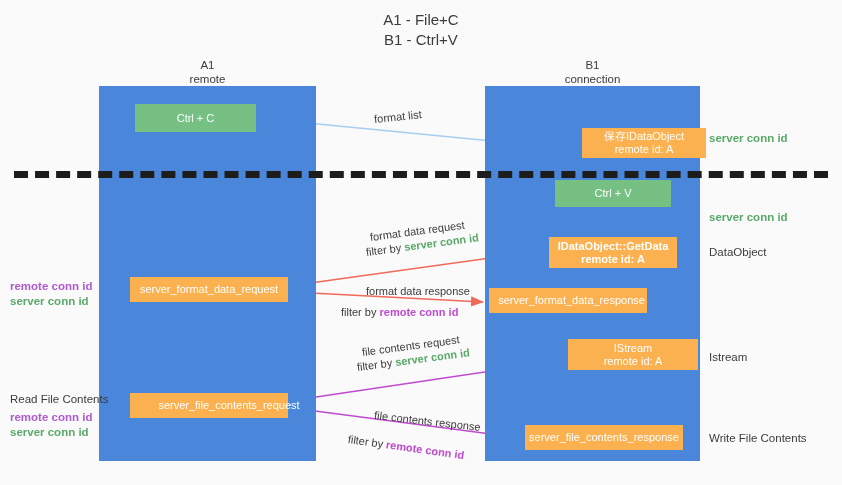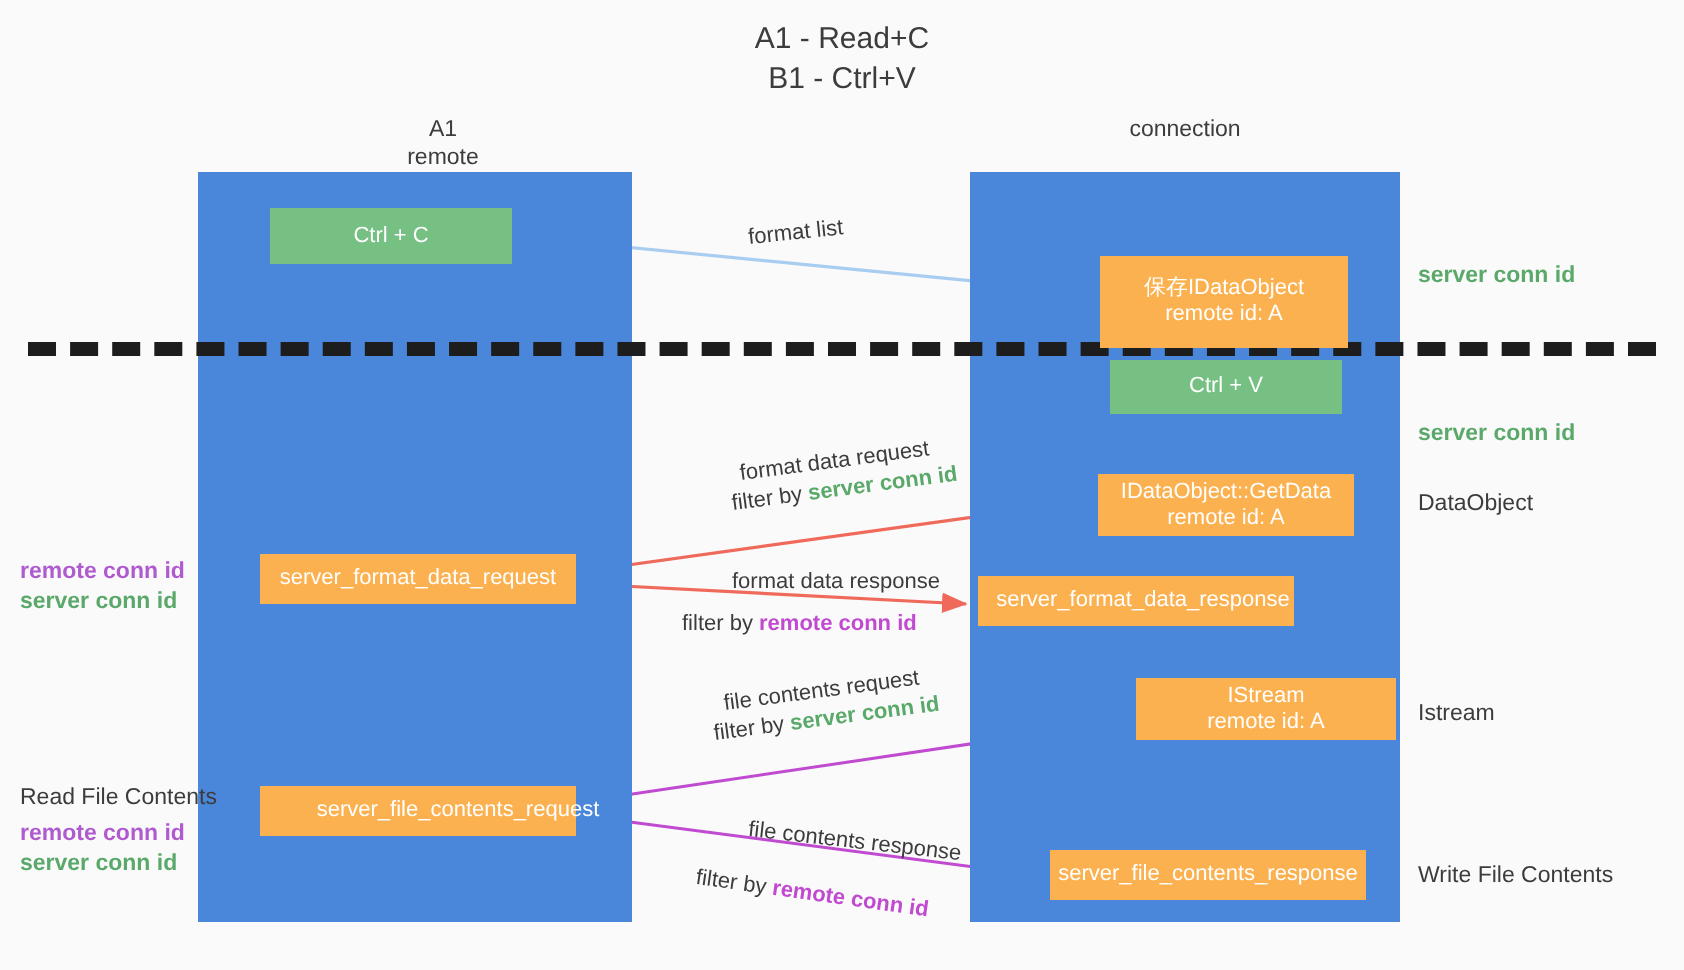--- a/index.html
+++ b/index.html
@@ -124,51 +124,52 @@
   <line x1="292" y1="292" x2="483" y2="302" stroke="#ef6a5a" stroke-width="1.6" marker-end="url(#ah-red)"></line>
 
   <line x1="659" y1="268" x2="690" y2="332" stroke="#1d1d1d" stroke-width="3.4" marker-end="url(#ah-black)"></line>
 
   <line x1="566" y1="360" x2="296" y2="400" stroke="#c04ad0" stroke-width="1.5" marker-end="url(#ah-magenta)"></line>
 
   <line x1="292" y1="408" x2="521" y2="438" stroke="#c04ad0" stroke-width="1.5" marker-end="url(#ah-magenta)"></line>
 </svg>
 
 <div class="abs title">
-  <div>A1 - Read+C</div>
+  <div>A1 - File+C</div>
   <div>B1 - Ctrl+V</div>
 </div>
 
 <div class="abs lane" id="lane-a"></div>
 <div class="abs lane" id="lane-b"></div>
 
-<div class="abs col-head" style="left:113px; top:58px; width:217px;">
+<div class="abs col-head" style="left:99px; top:58px; width:217px;">
   <div>A1</div>
   <div>remote</div>
 </div>
 <div class="abs col-head" style="left:485px; top:58px; width:215px;">
+  <div>B1</div>
   <div>connection</div>
 </div>
 
 <div class="abs" id="divider"></div>
 
 <div class="abs box green" style="left:135px; top:104px; width:121px; height:28px;">
   <span>Ctrl + C</span>
 </div>
 
-<div class="abs box orange" style="left:550px; top:128px; width:124px; height:46px;">
+<div class="abs box orange" style="left:582px; top:128px; width:124px; height:30px;">
   <span>保存IDataObject</span>
   <span class="l2">remote id: A</span>
 </div>
 
 <div class="abs box green" style="left:555px; top:180px; width:116px; height:27px;">
   <span>Ctrl + V</span>
 </div>
 
-<div class="abs box orange" style="left:549px; top:237px; width:128px; height:31px;">
+<div class="abs box orange" style="left:549px; top:237px; width:128px; height:31px;font-weight:bold;">
   <span>IDataObject::GetData</span>
   <span class="l2">remote id: A</span>
 </div>
 
 <div class="abs box orange" style="left:130px; top:277px; width:158px; height:25px;">
   <span>server_format_data_request</span>
 </div>
 
 <div class="abs box orange" style="left:489px; top:288px; width:158px; height:25px;padding-left:11px;">
   <span>server_format_data_response</span>

